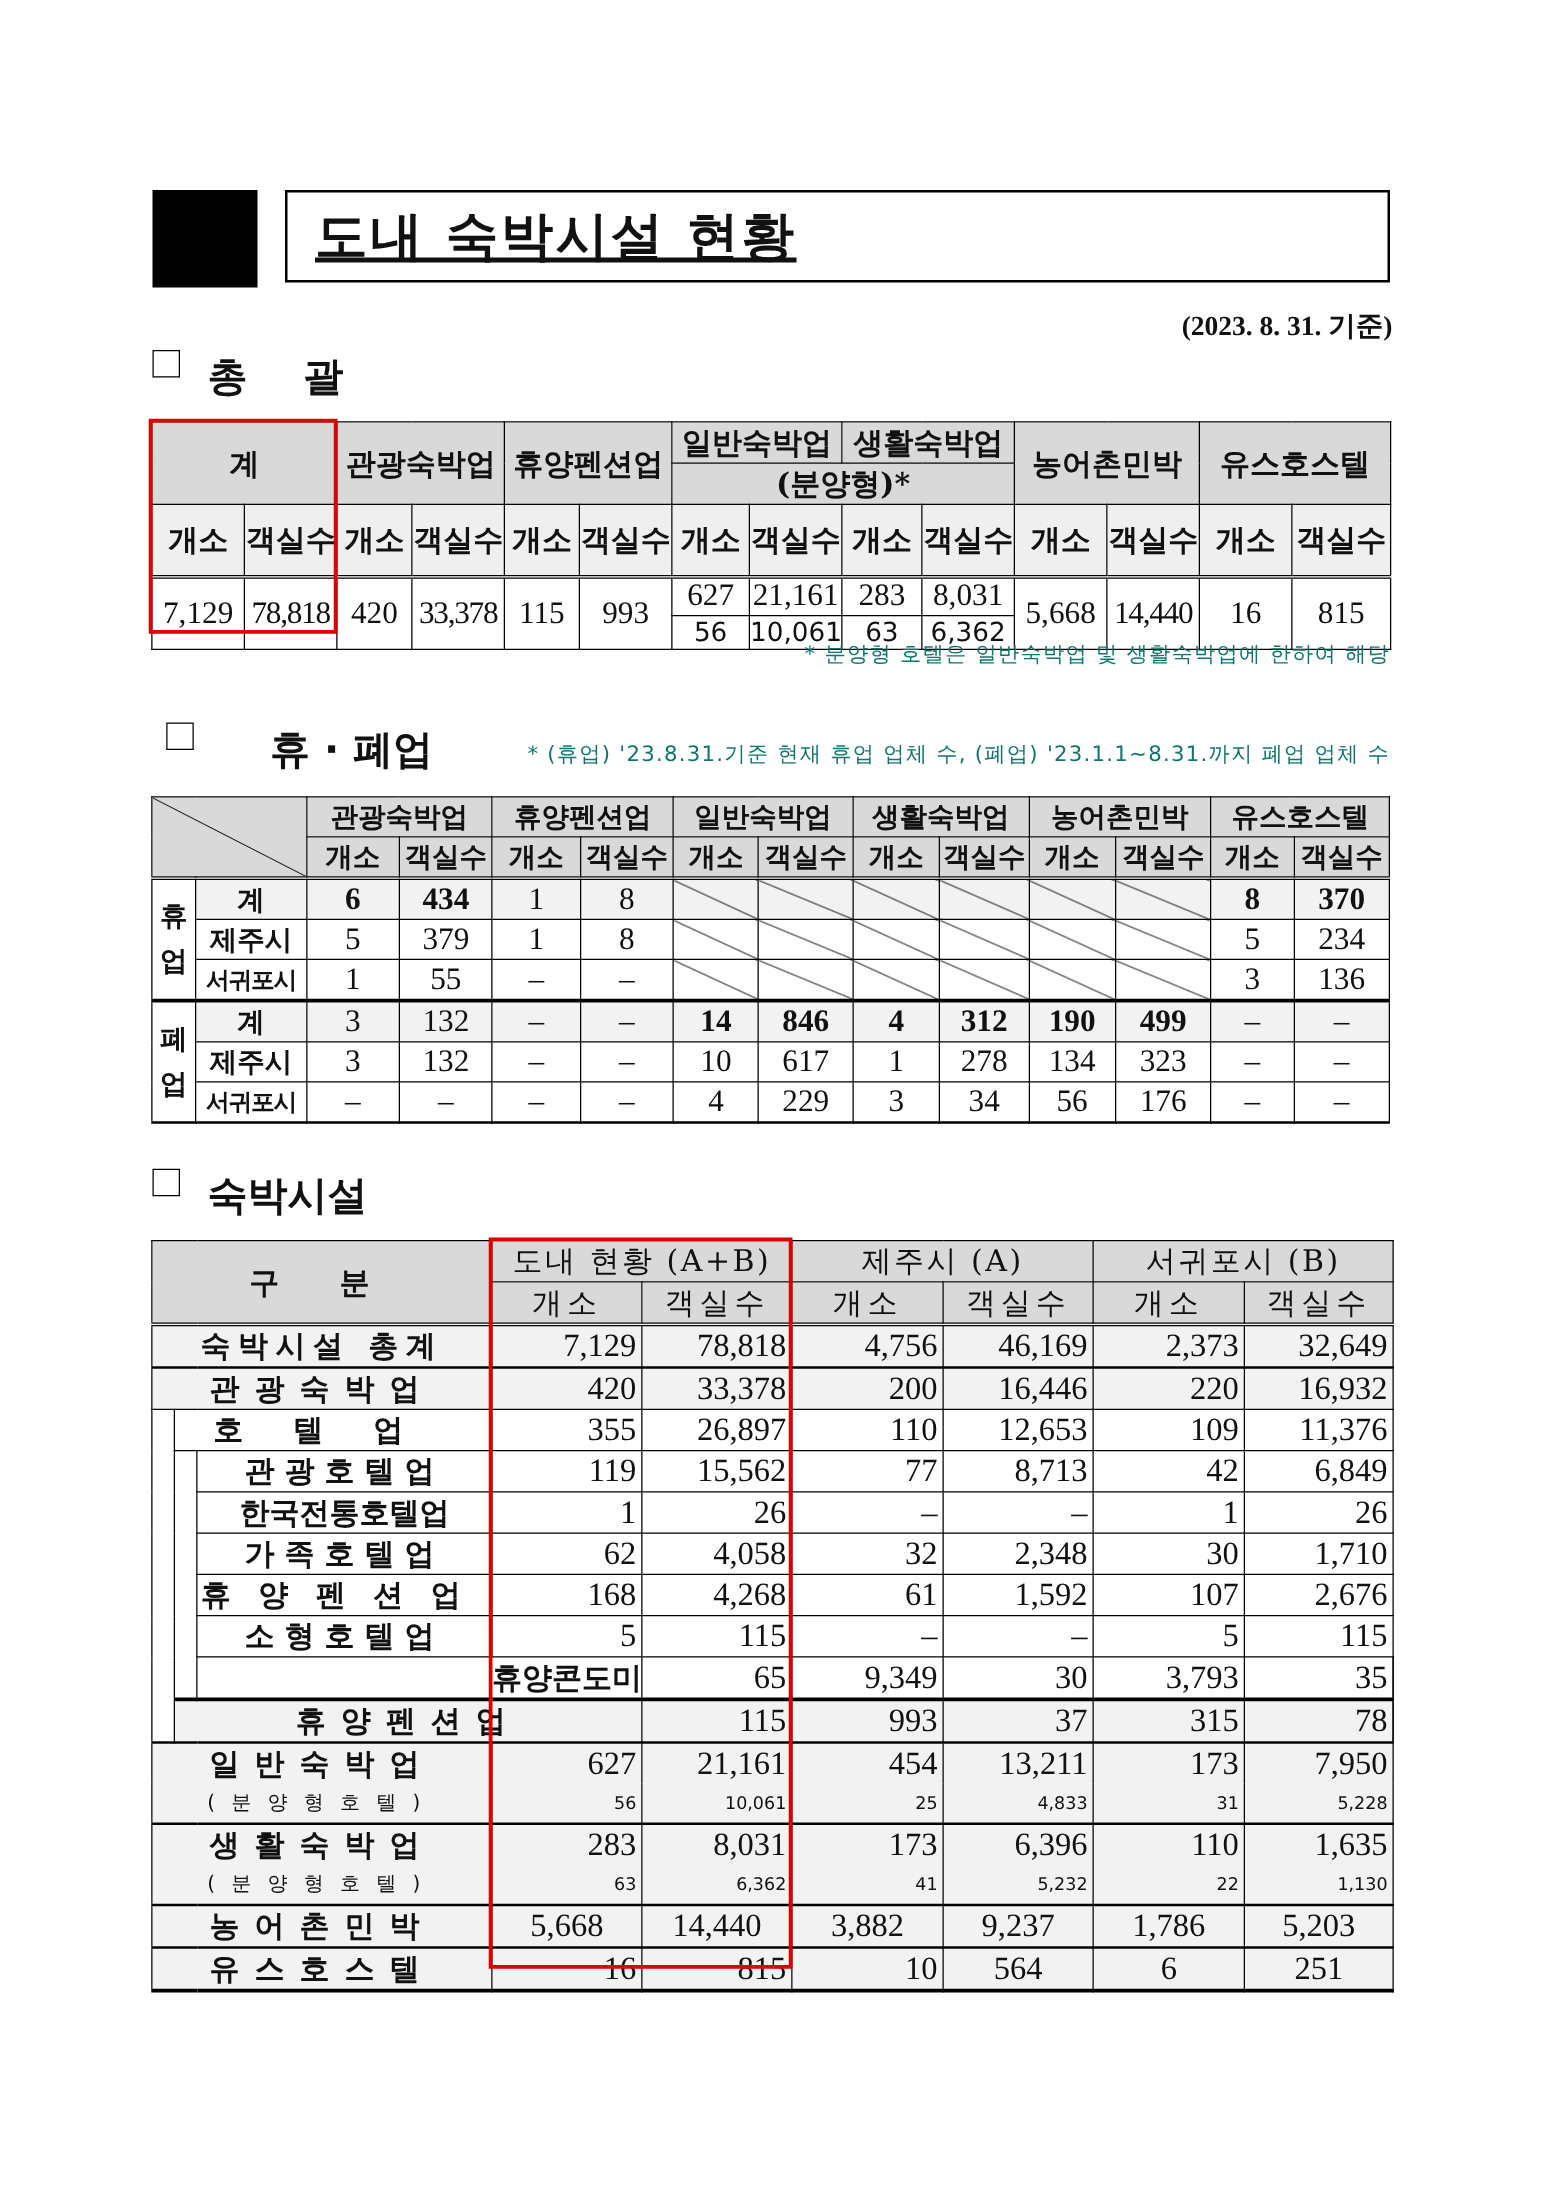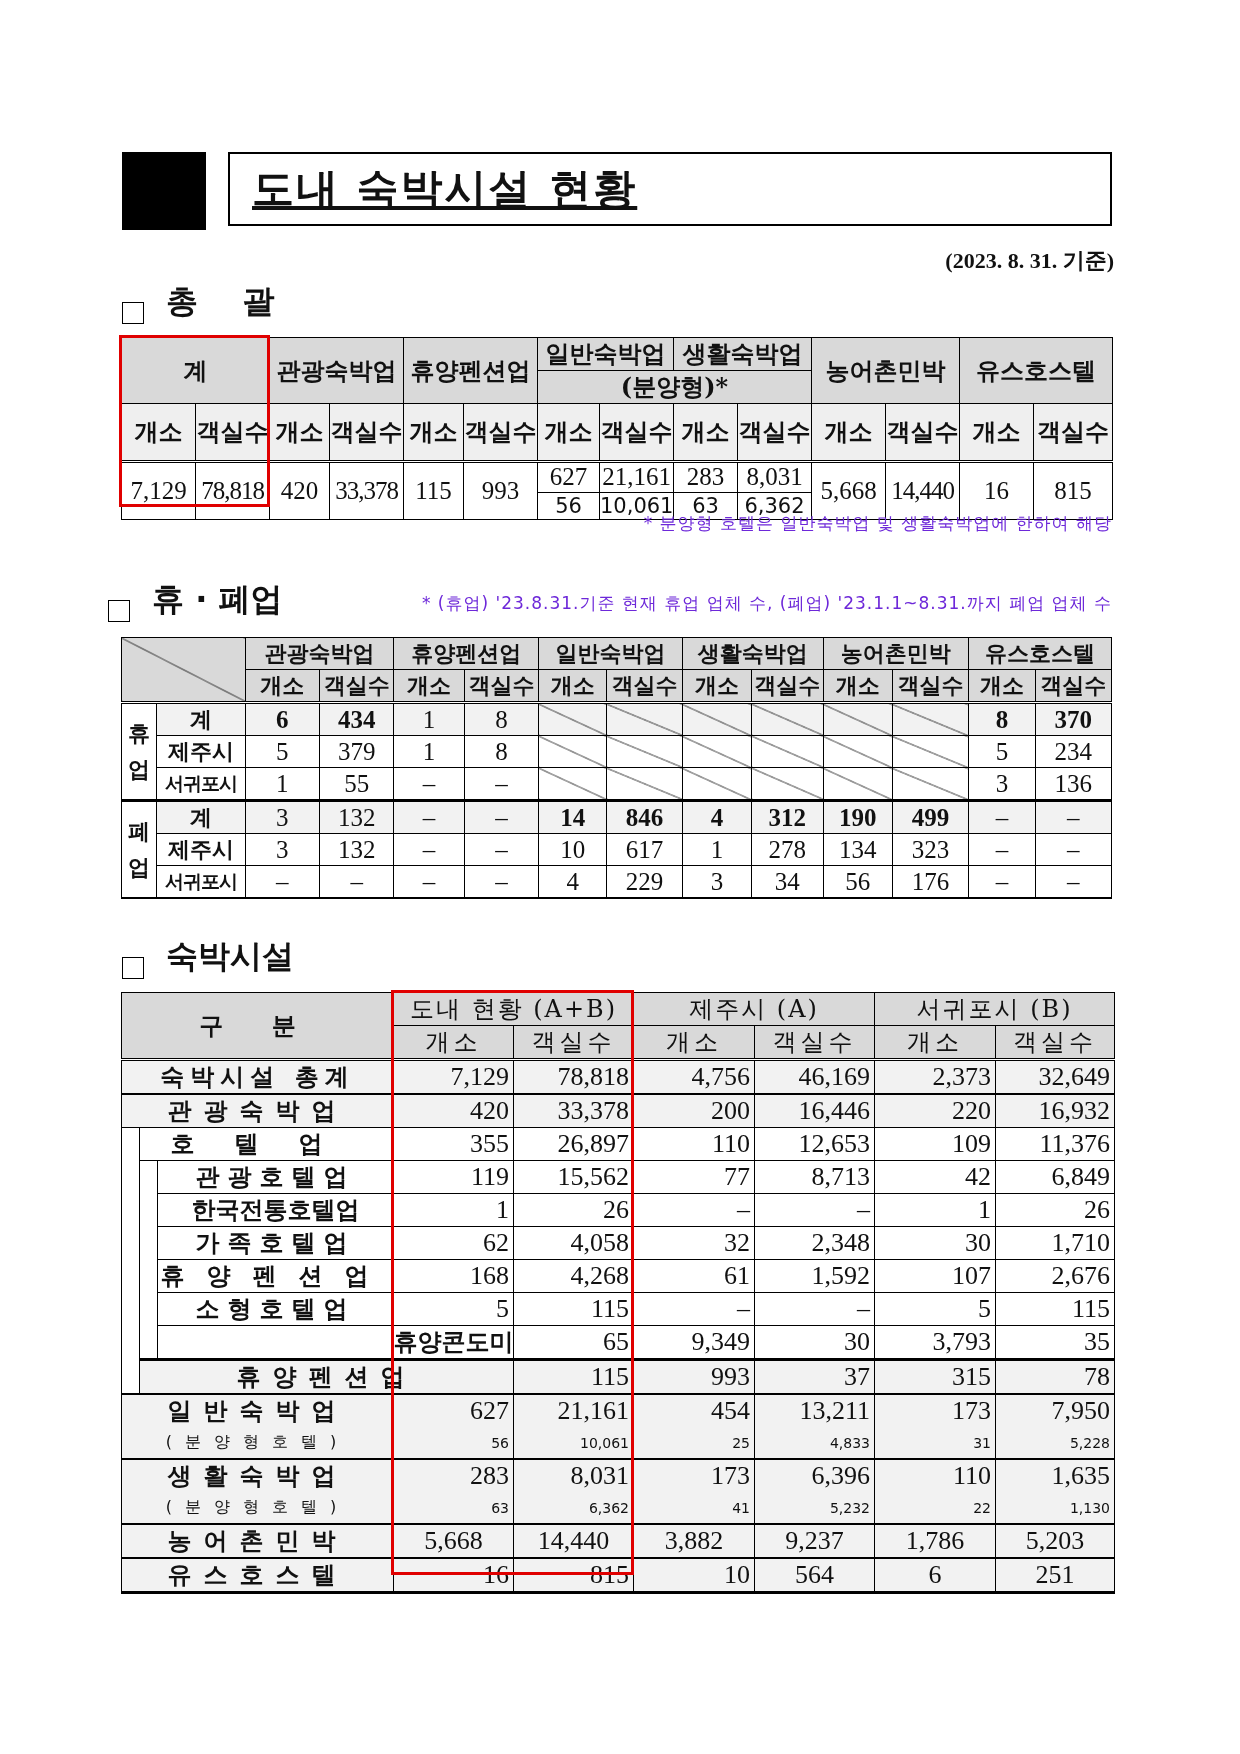--- a/index.html
+++ b/index.html
@@ -6,23 +6,23 @@
   body { width: 1240px; height: 1754px; position: relative; font-family: "DejaVu Serif", "Liberation Serif", serif; color: #111; overflow: hidden; }
   .abs { position: absolute; }
 
   
   .title-square { left: 122px; top: 152px; width: 84px; height: 78px; background: #000; }
   .title-box { left: 228px; top: 152px; width: 884px; height: 74px; border: 2px solid #000; box-sizing: border-box; display: flex; align-items: center; padding-left: 22px; }
   .title-text { font-family: "DejaVu Sans", sans-serif; font-weight: bold; font-size: 42px; letter-spacing: 2px; text-decoration: underline; }
   .basis-date { right: 126px; top: 246px; font-family: "Liberation Serif", serif; font-weight: bold; font-size: 22px; }
 
   
-  .section-head { display: flex; align-items: flex-end; font-family: "DejaVu Sans", sans-serif; font-weight: bold; font-size: 32px; }
+  .section-head { display: flex; align-items: flex-start; font-family: "DejaVu Sans", sans-serif; font-weight: bold; font-size: 32px; }
   .chk { width: 22px; height: 22px; border: 1.5px solid #000; box-sizing: border-box; margin-right: 22px; display: inline-block; }
-  .note-small { font-family: "DejaVu Sans", sans-serif; font-size: 17px; color: #6d28d9; letter-spacing: 1px; }
+  .note-small { font-family: "DejaVu Sans", sans-serif; font-size: 17px; color: #0f766e; letter-spacing: 1px; }
 
   table { border-collapse: collapse; table-layout: fixed; position: absolute; }
   td, th { border: 1.5px solid #000; text-align: center; padding: 0; font-weight: normal; overflow: hidden; white-space: nowrap; }
   .hdr { background: #d9d9d9; font-weight: bold; }
   .hdr2 { background: #efefef; font-weight: bold; }
   .sum-row td { background: #f2f2f2; }
 
   
   #t1 { left: 121px; top: 337px; width: 991px; font-size: 24px; }
   #t1 td { height: 56px; }
@@ -130,21 +130,21 @@
     <td>56</td>
     <td>10,061</td>
     <td>63</td>
     <td>6,362</td>
   </tr>
 </tbody>
   </table>
 <div class="abs red-box" style="left:119px; top:335px; width:151px; height:172px;"></div>
 <div class="abs note-small" style="right:128px; top:512px;">* 분양형 호텔은 일반숙박업 및 생활숙박업에 한하여 해당</div>
 
-<div class="abs section-head" style="left:108px; top:578px;">
+<div class="abs section-head" style="left:133px; top:578px;gap:39px;">
   <span class="chk"></span>
   <span>휴 · 폐업</span>
 </div>
 <div class="abs note-small" style="right:128px; top:592px;">* (휴업) '23.8.31.기준 현재 휴업 업체 수, (폐업) '23.1.1~8.31.까지 폐업 업체 수</div>
 
 <table id="t2">
   <colgroup>
     <col style="width:35px">
       <col style="width:88px">
     <col style="width:74px">

